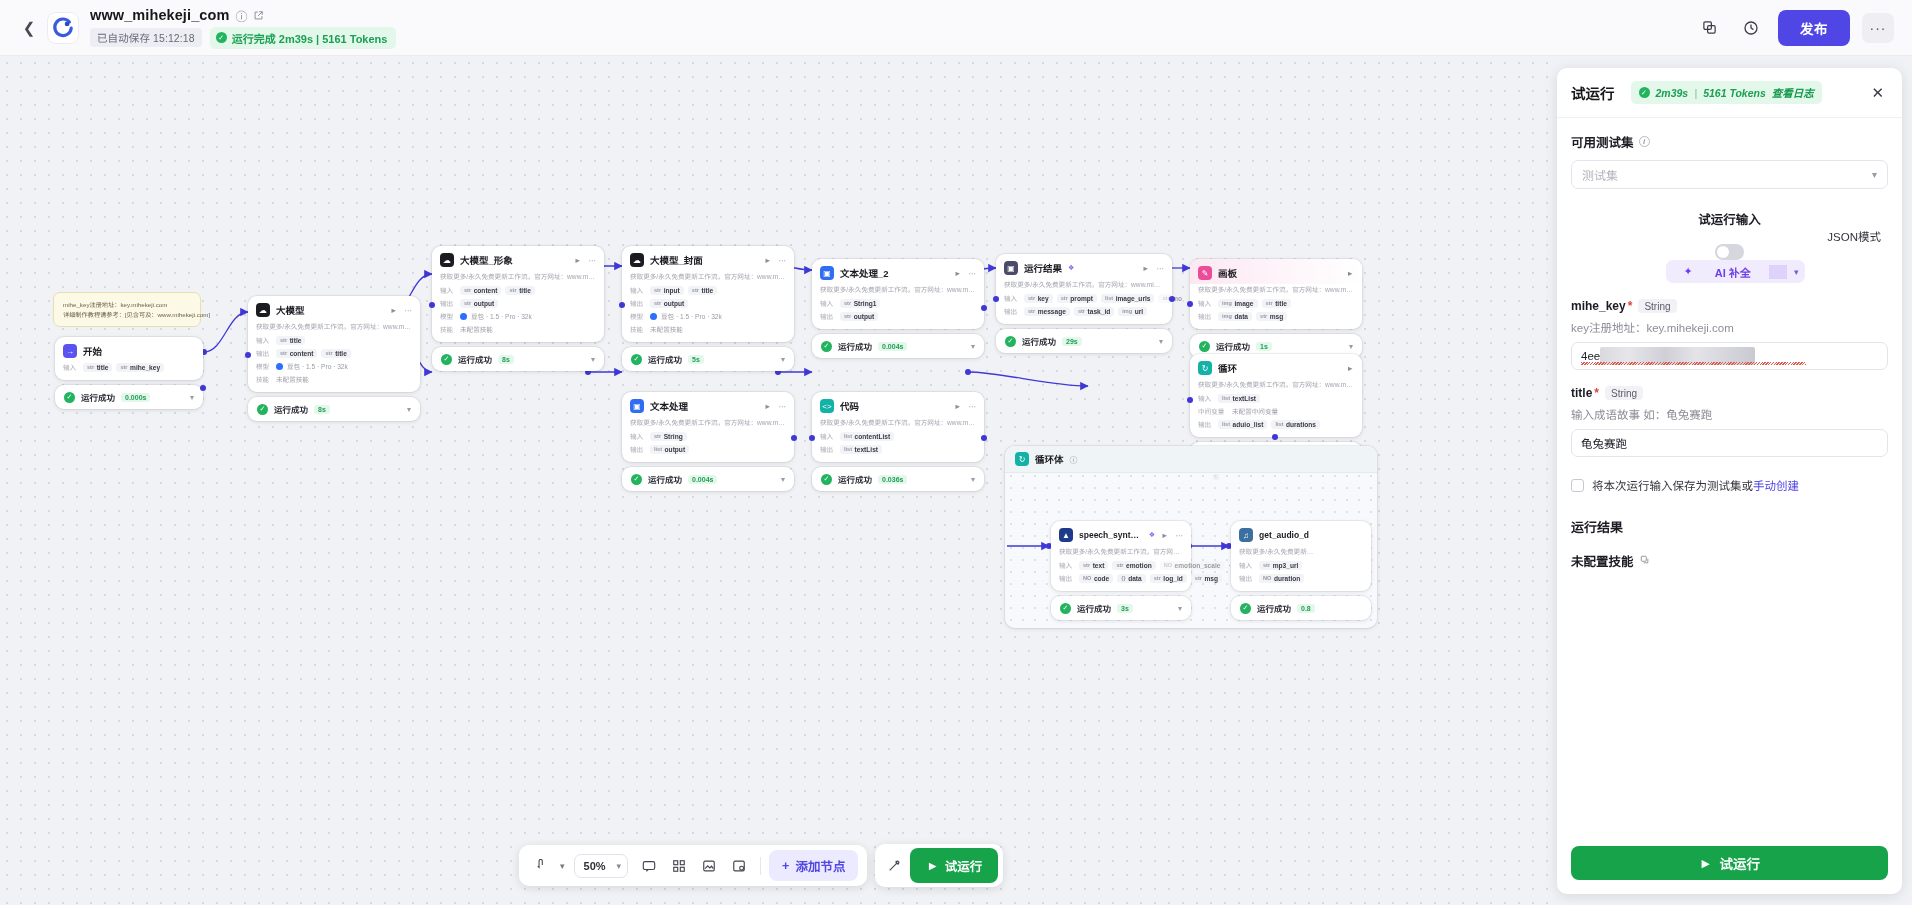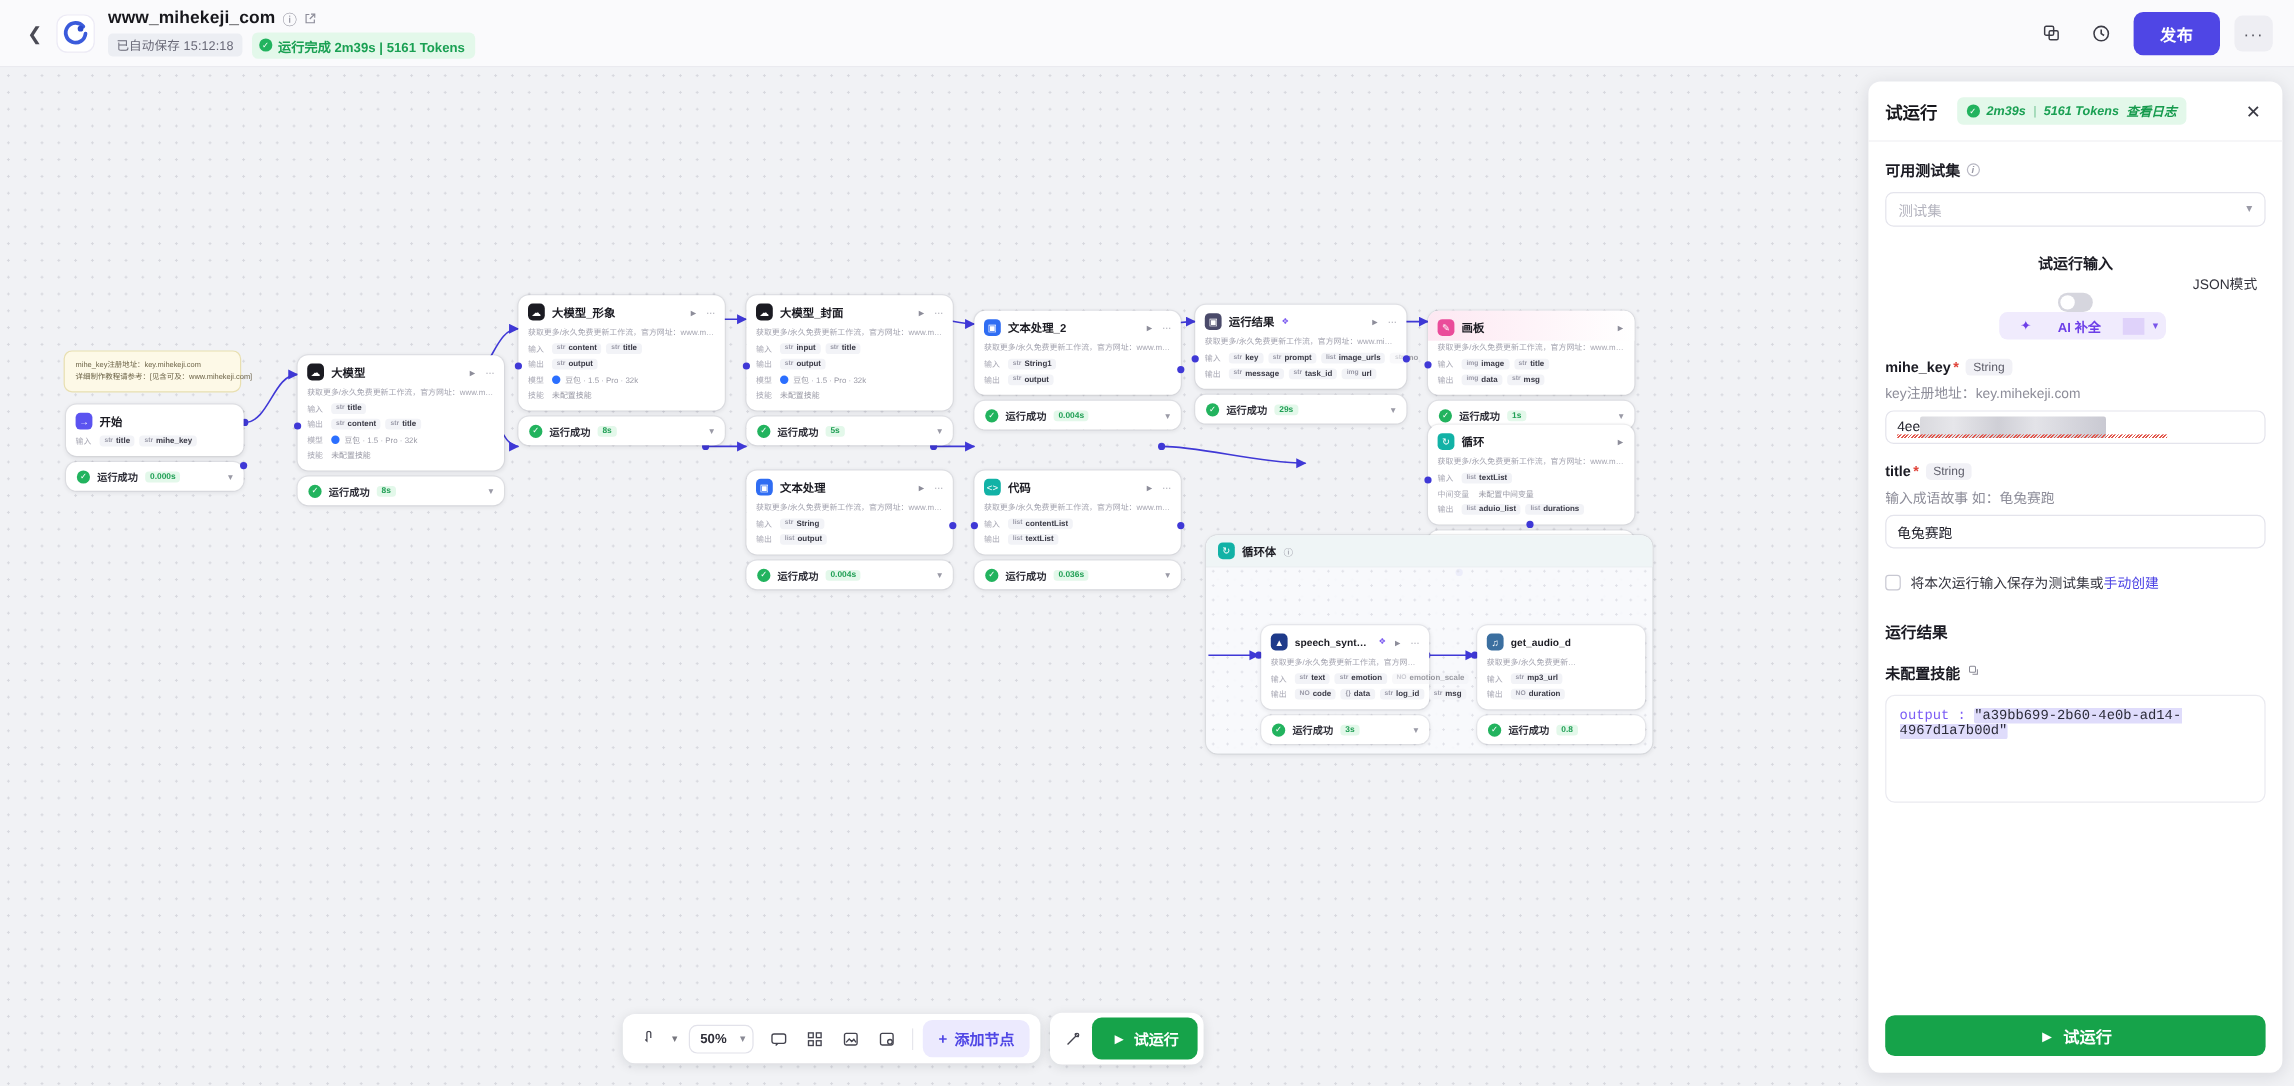--- a/index.html
+++ b/index.html
@@ -951,24 +951,20 @@
       <div class="res-title">运行结果</div>
       <div class="out-title">
         <span>未配置技能</span>
         <span class="copy-ico">
           <svg width="10" height="10" viewBox="0 0 16 16" fill="none" stroke="currentColor" stroke-width="1.4">
             <rect x="2" y="2" width="8" height="8" rx="1.3"></rect>
               <path d="M6 12.5h6.5V6"></path>
           </svg>
         </span>
       </div>
-      <div class="out-box">
-        <span class="out-key">output :</span>
-        <span class="out-val">"a39bb699-2b60-4e0b-ad14-4967d1a7b00d"</span>
-      </div>
     </div>
 
     <div class="panel-foot">
       <button class="panel-run">
         <span>►</span>
         <span>试运行</span>
       </button>
     </div>
   </div>
 

